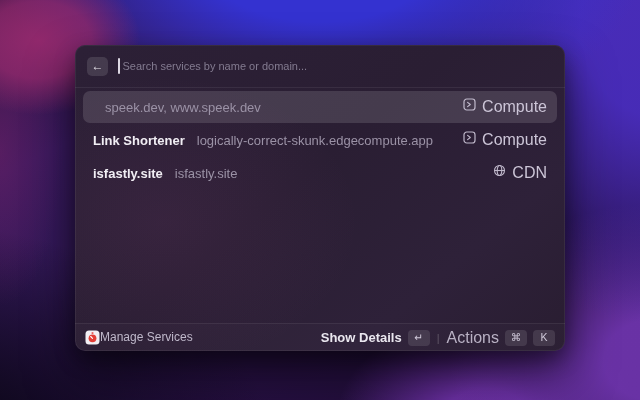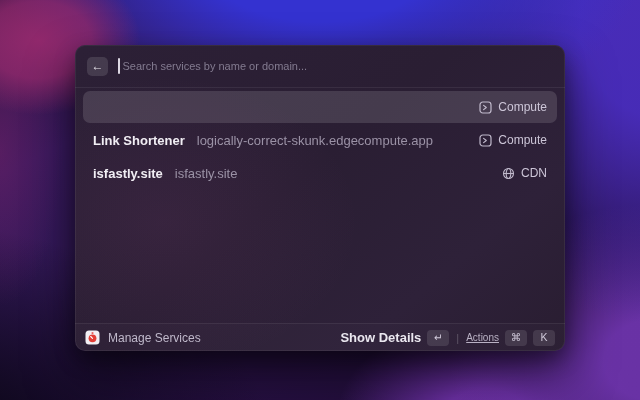--- a/index.html
+++ b/index.html
@@ -32,34 +32,34 @@
   .search-input{flex:1;background:transparent;border:none;outline:none;color:#ece9f0;
     font-size:11px;font-family:Liberation Sans, sans-serif;padding:0;}
   .search-input::placeholder{color:#837b90;opacity:1;}
   
   .list{padding:3px 8px 0 8px;flex:0 0 auto;}
   .row{height:32px;margin-bottom:1px;border-radius:7px;display:flex;align-items:center;
     padding:0 10px;font-size:13px;}
   .row.selected{background:rgba(255,255,255,0.13);}
   .title{font-weight:bold;color:#f1eef4;white-space:nowrap;}
   .subtitle{color:#9b92a6;margin-left:12px;white-space:nowrap;overflow:hidden;text-overflow:ellipsis;}
-  .accessory{margin-left:auto;display:flex;align-items:center;gap:6px;color:#ccc5d7;font-size:12px;}
+  .accessory{margin-left:auto;display:flex;gap:6px;color:#ccc5d7;font-size:16px;}
   .accessory svg{display:block;opacity:0.92;}
   .spacer{flex:1 1 auto;}
   
   .footer{flex:0 0 auto;height:27px;display:flex;align-items:center;padding:0 10px;gap:8px;
     border-top:1px solid rgba(255,255,255,0.07);background:rgba(255,255,255,0.015);
     border-radius:0 0 10px 10px;}
-  .footer-left{display:flex;align-items:center;gap:8px;}
+  .footer-left{display:flex;align-items:flex-start;gap:0;}
   .footer-label{color:#bfb8ca;font-size:12px;}
   .footer-right{margin-left:auto;display:flex;align-items:center;gap:7px;}
   .action-btn{display:flex;align-items:center;gap:6px;background:transparent;border:none;padding:0;
     font-family:"Liberation Sans",sans-serif;cursor:default;}
   .action-primary{color:#eae7ef;font-size:13px;font-weight:bold;}
-  .action-secondary{color:#b9b1c4;font-size:10px;text-decoration:underline;}
+  .action-secondary{color:#b9b1c4;font-size:16px;}
   .kbd{min-width:16px;height:16px;padding:0 3px;border-radius:4px;background:rgba(255,255,255,0.11);
     color:#cfc8d9;font-size:10.5px;display:inline-flex;align-items:center;justify-content:center;line-height:1;}
   .fdiv{color:rgba(255,255,255,0.22);font-size:11px;}
 </style>
 </head>
 <body>
 
 <div class="screen">
   <div class="launcher">
 
@@ -67,20 +67,21 @@
       <button class="back">
         <span>←</span>
       </button>
       <span class="caret"></span>
       <input class="search-input" type="text" placeholder="Search services by name or domain..." style="">
     </div>
 
     <div class="list">
 
       <div class="row selected">
+        <span class="subtitle">speek.dev, www.speek.dev</span>
         <span class="accessory">
           <svg width="13" height="13" viewBox="0 0 13 13" fill="none">
             <rect x="1" y="1" width="11" height="11" rx="2.8" stroke="currentColor" stroke-width="1.2"></rect>
             <path d="M4.6 4.4 L7.3 6.5 L4.6 8.6" stroke="currentColor" stroke-width="1.2" stroke-linecap="round" stroke-linejoin="round"></path>
           </svg>
           <span>Compute</span>
         </span>
       </div>
 
       <div class="row">

